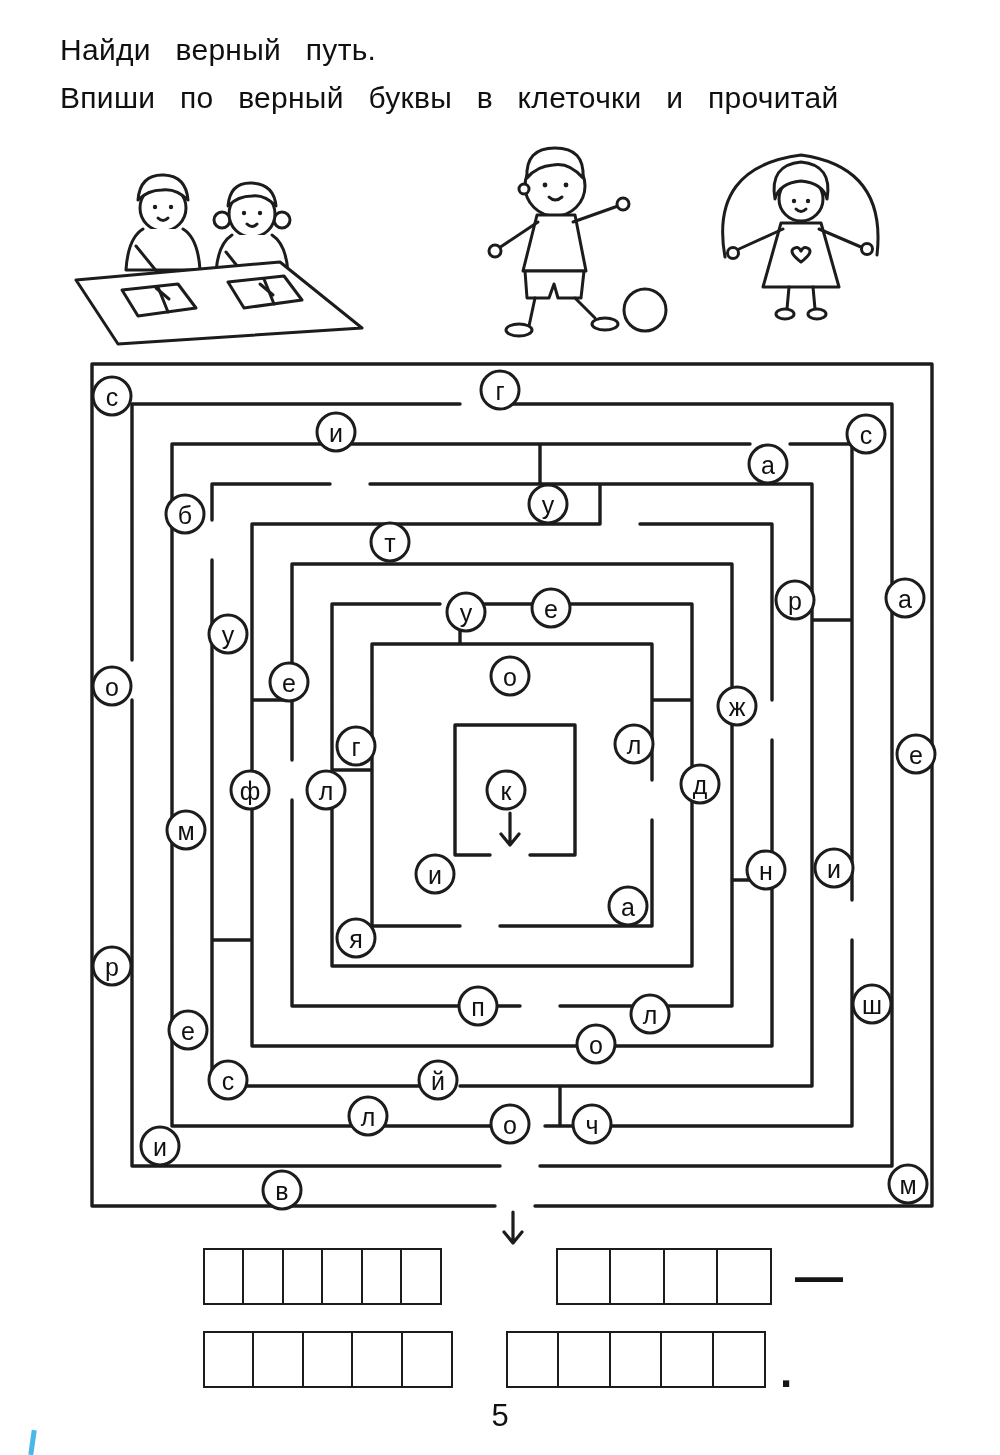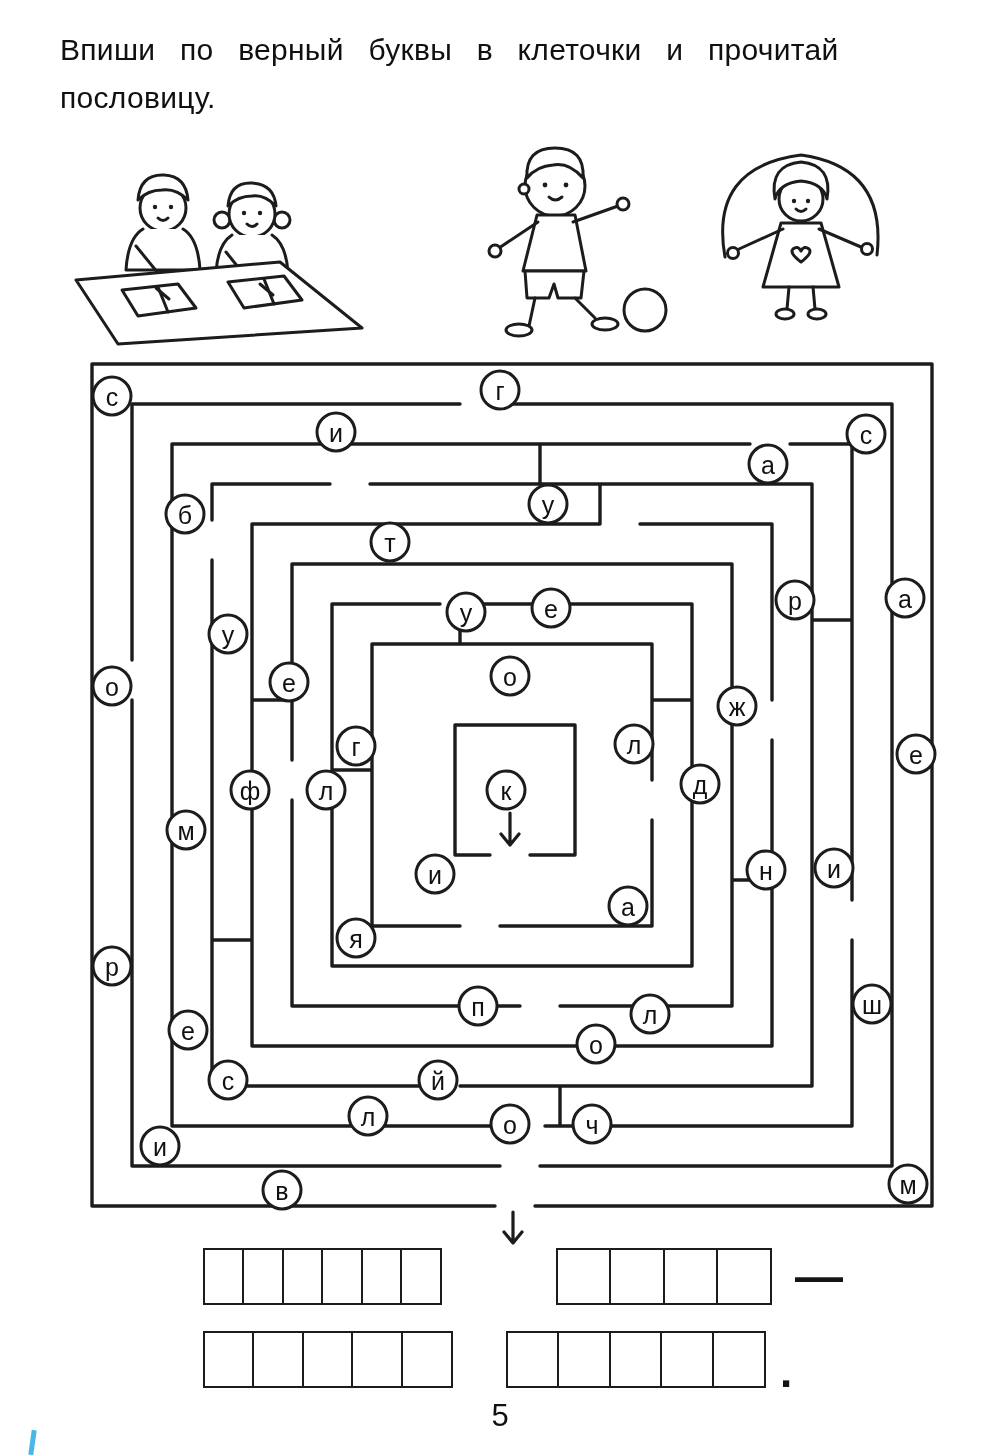--- a/index.html
+++ b/index.html
@@ -50,22 +50,22 @@
     position:absolute; left:30px; top:1430px; width:5px; height:25px;
     background:#49b8e8; transform:rotate(8deg);
   }
 </style>
 </head>
 <body>
 
 <div class="page">
 
   <div class="instructions">
+    <div>Найди верный путь.</div>
     <div>Впиши по верный буквы в клеточки и прочитай</div>
-    <div>пословицу.</div>
   </div>
 
   <div class="illus" style="left:70px;top:158px">
     <svg width="300" height="190" viewBox="0 0 300 190">
 
       <circle cx="93" cy="50" r="23" class="s f"></circle>
       <path d="M68,42 Q70,16 94,17 Q116,18 118,42 Q106,30 92,32 Q78,32 68,42 Z" class="s f"></path>
       <circle cx="85" cy="49" r="2.2" class="dot"></circle>
       <circle cx="101" cy="49" r="2.2" class="dot"></circle>
       <path d="M88,60 Q93,65 98,60" class="s nf"></path>

